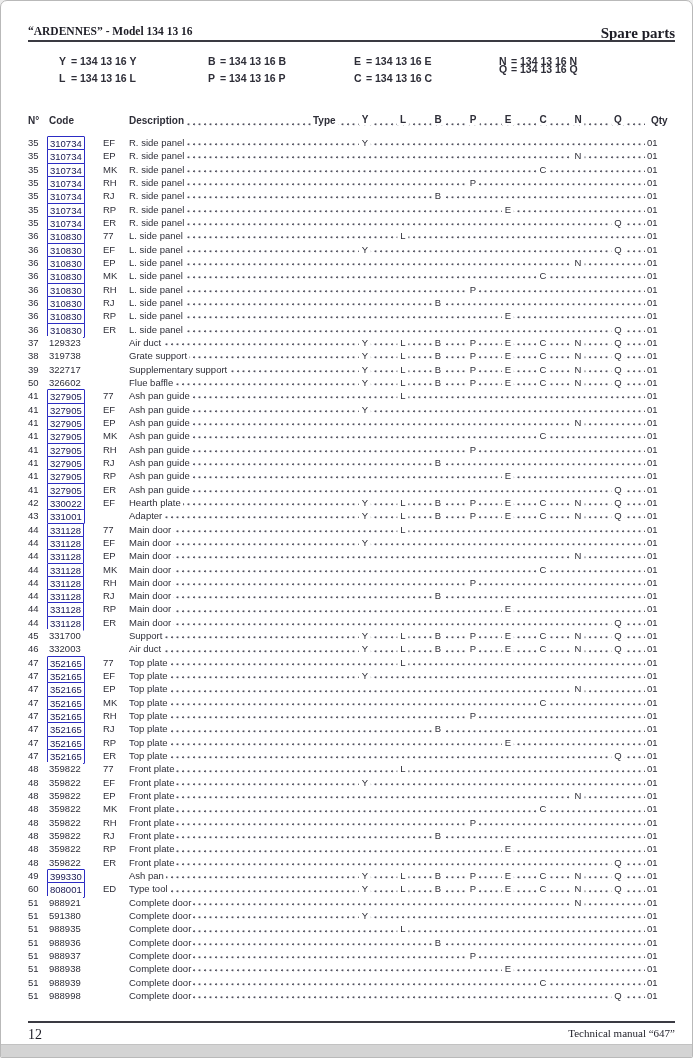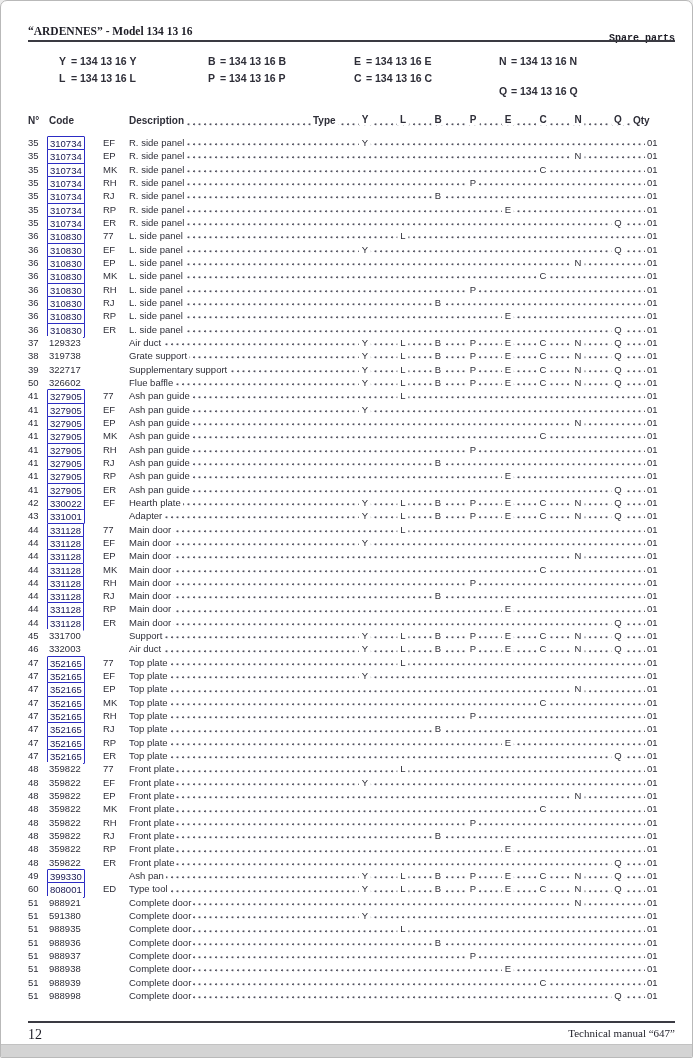--- a/index.html
+++ b/index.html
@@ -3,21 +3,21 @@
 <meta charset="utf-8">
 <style>
   html,body{margin:0;padding:0;background:#ececec;}
   .frame{position:relative;width:691px;height:1056px;margin:0 auto;background:#ffffff;
          border:1px solid #b9b9b9;border-radius:7px 7px 2px 2px;overflow:hidden;
          font-family:"Liberation Sans",sans-serif;color:#2e2e38;}
   .sheet{position:absolute;inset:0;}
   .abs{position:absolute;white-space:nowrap;}
   
   .doc-title{left:27px;top:24px;font-family:"Liberation Serif",serif;font-weight:bold;font-size:11.5px;color:#1d1d26;}
-  .doc-title-right{right:17px;top:32px;font-family:Liberation Mono, monospace;font-weight:bold;font-size:10px;color:#1d1d26;}
+  .doc-title-right{right:17px;top:24px;font-family:Liberation Serif, serif;font-weight:bold;font-size:15px;color:#1d1d26;}
   .rule-top{left:27px;right:17px;top:39px;height:2px;background:#3a3a42;}
   .rule-bottom{left:27px;right:17px;top:1020px;height:2px;background:#3a3a42;}
   .foot-left{left:27px;top:1026px;font-family:"Liberation Serif",serif;font-size:14px;color:#1d1d26;}
   .foot-right{right:17px;top:1026px;font-family:"Liberation Serif",serif;font-size:11px;color:#1d1d26;}
   
   .legend-item{font-size:10.5px;font-weight:bold;color:#2e2e38;}
   .legend-item .k{display:inline-block;min-width:9px;}
   
   .thead{position:absolute;left:0;right:0;top:113px;height:15px;font-weight:bold;font-size:10px;}
   .tbody{position:absolute;left:0;right:0;top:135px;}
@@ -29,42 +29,42 @@
   .c-no{left:25px;}
   .c-code{left:46px;}
   .c-type{left:100px;}
   .c-desc{left:126px;}
   .c-qty{left:644px;}
   .code-link{border:1.5px solid #2c2cc4;background:#ccd3f0;color:#16164f;border-radius:1px;
              padding:0 2px;line-height:10.5px;top:1px;font-size:9.5px;}
   .mark{position:absolute;top:0;background:#fff;padding:0 3px;transform:translateX(-50%);}
   .thead .mark{font-weight:bold;}
   .h-type{left:310px;}
-  .h-qty{left:630px;text-align:center;}
+  .h-qty{left:648px;text-align:center;}
   .bottom-band{left:0;right:0;bottom:0;height:12px;background:#d4d4d4;border-top:1px solid #c2c2c2;}
 </style>
 </head>
 <body>
 
 <div class="frame">
   <div class="sheet">
 
     <div class="abs doc-title">“ARDENNES” - Model 134 13 16</div>
     <div class="abs doc-title-right">Spare parts</div>
     <div class="abs rule-top"></div>
 
     <div id="legend-root">
         <div class="abs legend-item" style="left: 58px; top: 54px;"><span class="k">Y</span><span class=""> = 134 13 16 Y</span></div>
         <div class="abs legend-item" style="left: 207px; top: 54px;"><span class="k">B</span><span class=""> = 134 13 16 B</span></div>
         <div class="abs legend-item" style="left: 353px; top: 54px;"><span class="k">E</span><span class=""> = 134 13 16 E</span></div>
         <div class="abs legend-item" style="left: 498px; top: 54px;"><span class="k">N</span><span class=""> = 134 13 16 N</span></div>
         <div class="abs legend-item" style="left: 58px; top: 71px;"><span class="k">L</span><span class=""> = 134 13 16 L</span></div>
         <div class="abs legend-item" style="left: 207px; top: 71px;"><span class="k">P</span><span class=""> = 134 13 16 P</span></div>
         <div class="abs legend-item" style="left: 353px; top: 71px;"><span class="k">C</span><span class=""> = 134 13 16 C</span></div>
-        <div class="abs legend-item" style="left: 498px; top: 84px;"><span class="k">Q</span><span class=""> = 134 13 16 Q</span></div>
+        <div class="abs legend-item" style="left: 498px; top: 62px;"><span class="k">Q</span><span class=""> = 134 13 16 Q</span></div>
       </div>
 
     <div class="thead">
       <span class="cell c-no">N°</span>
       <span class="cell c-code">Code</span>
       <span class="dots"></span>
       <span class="cell c-desc">Description</span>
       <span class="cell h-type">Type</span>
       <span id="header-letters"><span class="mark" style="left: 364px;">Y</span><span class="mark" style="left: 402px;">L</span><span class="mark" style="left: 437px;">B</span><span class="mark" style="left: 472px;">P</span><span class="mark" style="left: 507px;">E</span><span class="mark" style="left: 542px;">C</span><span class="mark" style="left: 577px;">N</span><span class="mark" style="left: 617px;">Q</span></span>
       <span class="cell h-qty">Qty</span>

